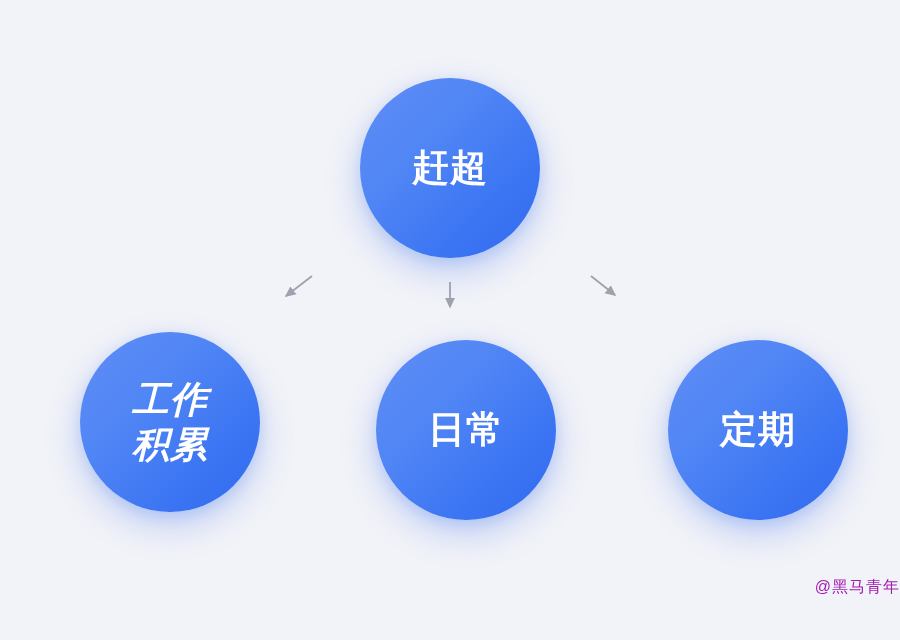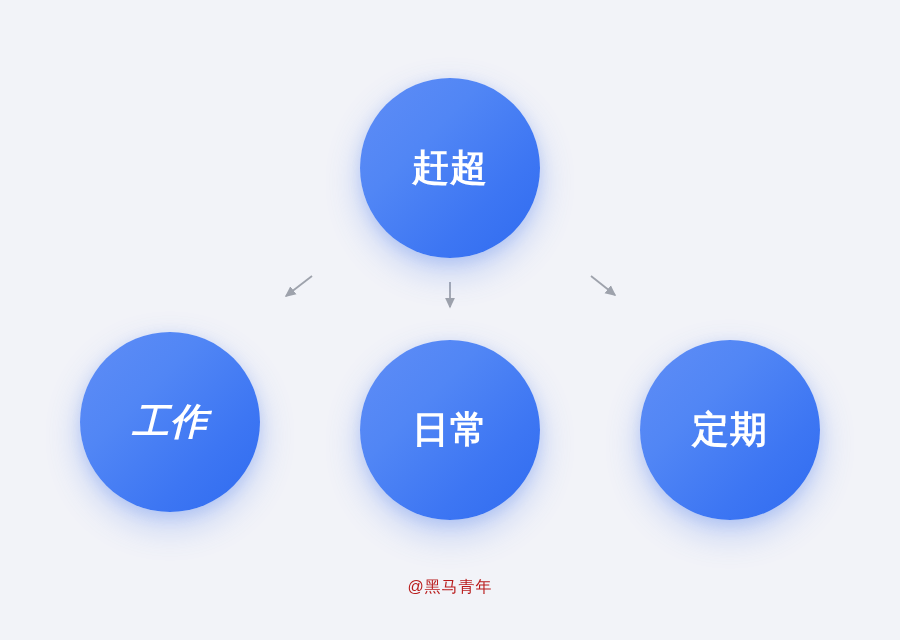--- a/index.html
+++ b/index.html
@@ -43,41 +43,41 @@
     line-height: 1.22;
     letter-spacing: 1px;
     text-align: center;
     white-space: nowrap;
     user-select: none;
   }
 
   
   #node-top    { left: 360px; top: 78px;  }
   #node-left   { left: 80px;  top: 332px; font-style: italic; }
-  #node-middle { left: 360px; top: 340px; }
-  #node-right  { left: 640px; top: 340px; align-items: center; }
+  #node-middle { left: 376px; top: 340px; }
+  #node-right  { left: 668px; top: 340px; align-items: center; }
 
   
   #arrow-layer {
     position: absolute;
     left: 0;
     top: 0;
     width: 900px;
     height: 640px;
     pointer-events: none;
   }
 
   
   #watermark {
     position: absolute;
     left: 0;
     top: 577px;
     width: 900px;
-    text-align: center;
-    color: #b91c1c;
+    text-align: right;
+    color: #a21caf;
     font-size: 16px;
     font-weight: normal;
     letter-spacing: 1px;
     user-select: none;
   }
 </style>
 </head>
 <body>
 
 <div id="stage">
@@ -92,20 +92,21 @@
     <line x1="450" y1="282" x2="450" y2="307" stroke="#9ea2ac" stroke-width="1.8" marker-end="url(#ah)"></line>
     <line x1="591" y1="276" x2="615" y2="295" stroke="#9ea2ac" stroke-width="1.8" marker-end="url(#ah)"></line>
   </svg>
 
   <div class="node" id="node-top">
     <div class="node-label">赶超</div>
   </div>
 
   <div class="node" id="node-left">
     <div class="node-label">工作</div>
+    <div class="node-label">积累</div>
   </div>
 
   <div class="node" id="node-middle">
     <div class="node-label">日常</div>
   </div>
 
   <div class="node" id="node-right">
     <div class="node-label">定期</div>
   </div>
 

